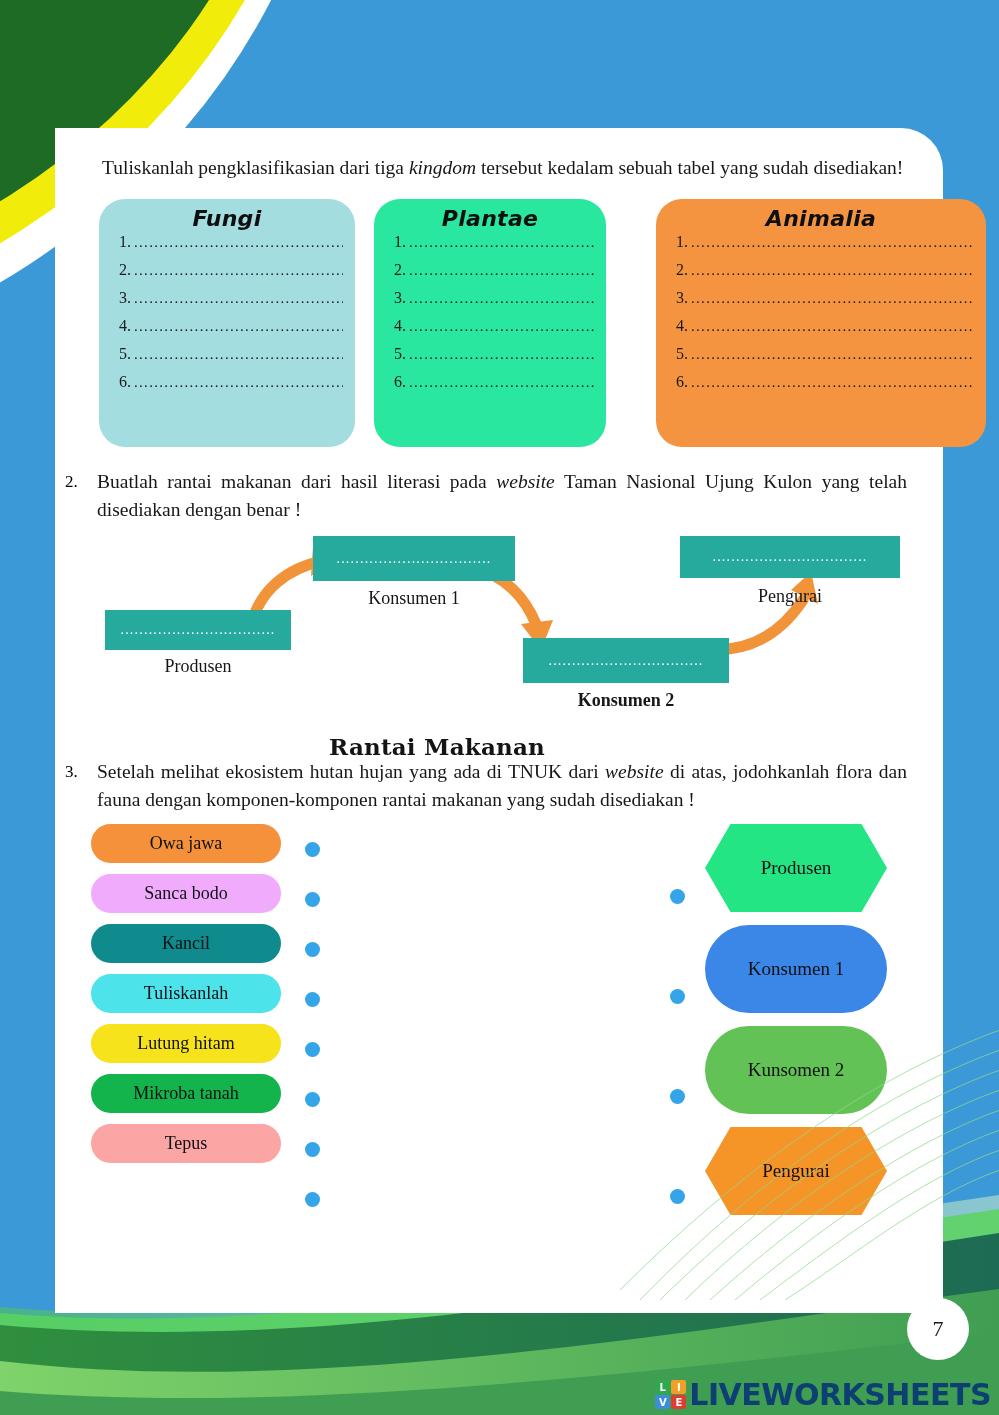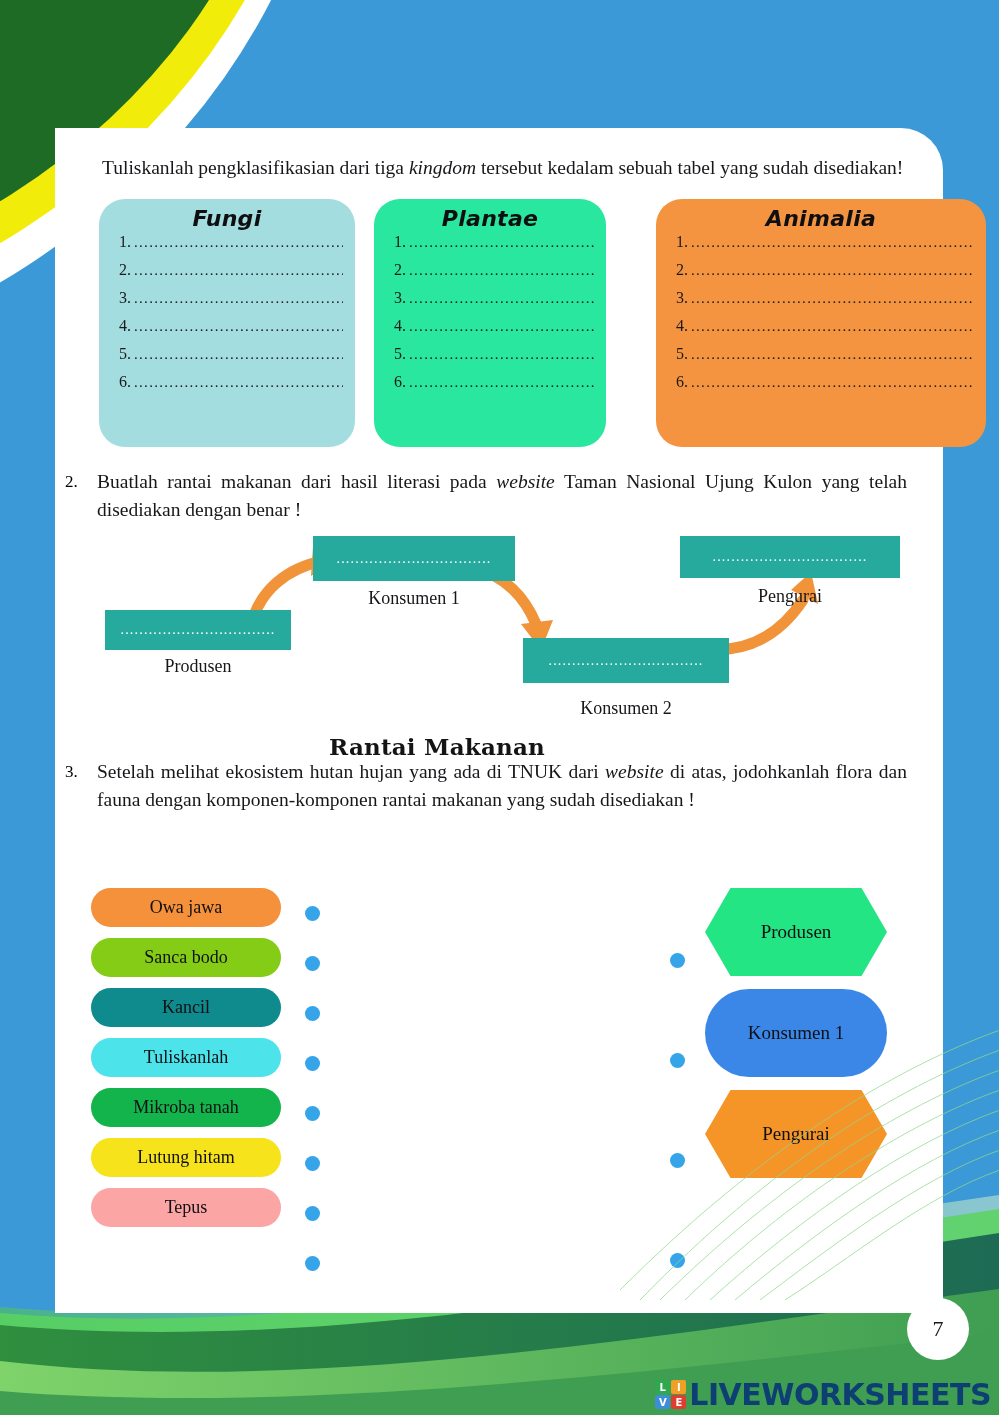--- a/index.html
+++ b/index.html
@@ -122,21 +122,21 @@
 
   .chain-title {
     position:absolute; left:0; top:605px; width:764px;
     text-align:center;
     font-family:"DejaVu Serif", serif;
     font-weight:bold; font-size:23px; color:#141414;
     letter-spacing:0.2px;
   }
 
   
-  .match { position:absolute; left:0; top:760px; width:716px; height:400px;font-family:Liberation Serif, serif; }
+  .match { position:absolute; left:0; top:696px; width:716px; height:400px;font-family:Liberation Serif, serif; }
   .mleft { position:absolute; left:36px; top:0; width:190px; }
   .mitem {
     width:190px; height:39px;
     border-radius:20px;
     display:flex; align-items:center; justify-content:center;
     font-size:18px; color:#101014;
     margin-bottom:11px;
   }
   .mdots-left { position:absolute; left:250px; top:0; }
   .mdot {
@@ -365,44 +365,44 @@
       <div class="clabel" style="left:50px; top:128px; width:186px;">Produsen</div>
 
       <div class="cbox" style="left:258px; top:8px; width:202px; height:45px;">
         <span class="dots">.................................</span>
       </div>
       <div class="clabel" style="left:258px; top:60px; width:202px;">Konsumen 1</div>
 
       <div class="cbox" style="left:468px; top:110px; width:206px; height:45px;">
         <span class="dots">.................................</span>
       </div>
-      <div class="clabel" style="left:468px; top:170px; width:206px;">Konsumen 2</div>
+      <div class="clabel" style="left:468px; top:162px; width:206px;font-weight:bold;">Konsumen 2</div>
 
       <div class="cbox" style="left:625px; top:8px; width:220px; height:42px;">
         <span class="dots">.................................</span>
       </div>
       <div class="clabel" style="left:625px; top:58px; width:220px;">Pengurai</div>
     </div>
 
     <div class="chain-title">Rantai Makanan</div>
 
     <div class="qrow" id="q3">
       <div class="qnum">3.</div>
       <div class="qtext"><span>Setelah melihat ekosistem hutan hujan yang ada di TNUK dari </span><i>website</i><span> di atas, jodohkanlah  flora dan fauna dengan komponen-komponen rantai makanan yang sudah disediakan !</span></div>
     </div>
 
     <div class="match">
 
       <div class="mleft">
         <div class="mitem" style="background:#f5903b;">Owa jawa</div>
-        <div class="mitem" style="background:#84cc16;">Sanca bodo</div>
+        <div class="mitem" style="background:#f0abfc;">Sanca bodo</div>
         <div class="mitem" style="background:#0f8b8d;">Kancil</div>
         <div class="mitem" style="background:#4ce3ea;">Tuliskanlah</div>
+        <div class="mitem" style="background:#f7e31b;">Lutung hitam</div>
         <div class="mitem" style="background:#13b44b;">Mikroba tanah</div>
-        <div class="mitem" style="background:#f7e31b;">Lutung hitam</div>
         <div class="mitem" style="background:#fca5a5;">Tepus</div>
       </div>
 
       <div class="mdots-left">
         <div class="mdot-wrap">
             <span class="mdot"></span>
           </div>
         <div class="mdot-wrap">
             <span class="mdot"></span>
           </div>
@@ -437,20 +437,21 @@
             <span class="mdot"></span>
           </div>
         <div class="mdot-wrap-r">
             <span class="mdot"></span>
           </div>
       </div>
 
       <div class="mright">
         <div class="mshape hex" style="background:#24e584;">Produsen</div>
         <div class="mshape rrect" style="background:#3b87e8;">Konsumen 1</div>
+        <div class="mshape rrect" style="background:#63c255;">Kunsomen 2</div>
         <div class="mshape hex" style="background:#f59528;">Pengurai</div>
       </div>
 
     </div>
 
   </div>
 </div>
 
 <div class="pagenum">7</div>
 

